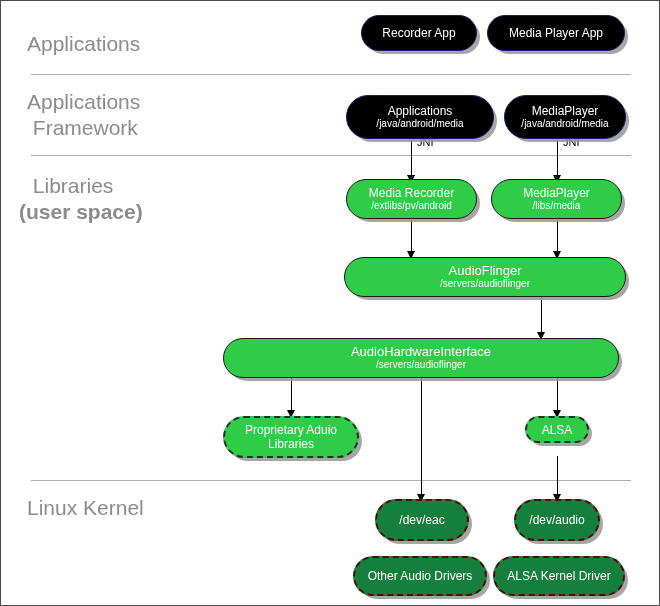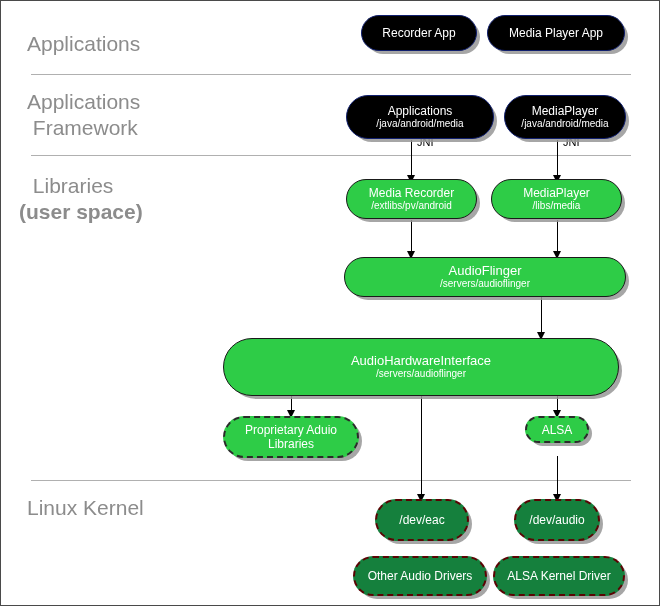--- a/index.html
+++ b/index.html
@@ -179,21 +179,21 @@
   <div class="node green" style="left:490px; top:178px; width:131px; height:40px;">
     <span class="title">MediaPlayer</span>
     <span class="sub">/libs/media</span>
   </div>
 
   <div class="node green big" style="left:343px; top:256px; width:282px; height:40px;">
     <span class="title">AudioFlinger</span>
     <span class="sub">/servers/audioflinger</span>
   </div>
 
-  <div class="node green big" style="left:222px; top:337px; width:396px; height:58px;justify-content:center;">
+  <div class="node green big" style="left:222px; top:337px; width:396px; height:40px;justify-content:center;">
     <span class="title">AudioHardwareInterface</span>
     <span class="sub">/servers/audioflinger</span>
   </div>
 
   <div class="node green-dashed" style="left:222px; top:415px; width:136px; height:42px;justify-content:center;">
     <span class="title">Proprietary Aduio</span>
     <span class="title">Libraries</span>
   </div>
 
   <div class="node green-dashed" style="left:524px; top:415px; width:64px; height:27px;">

